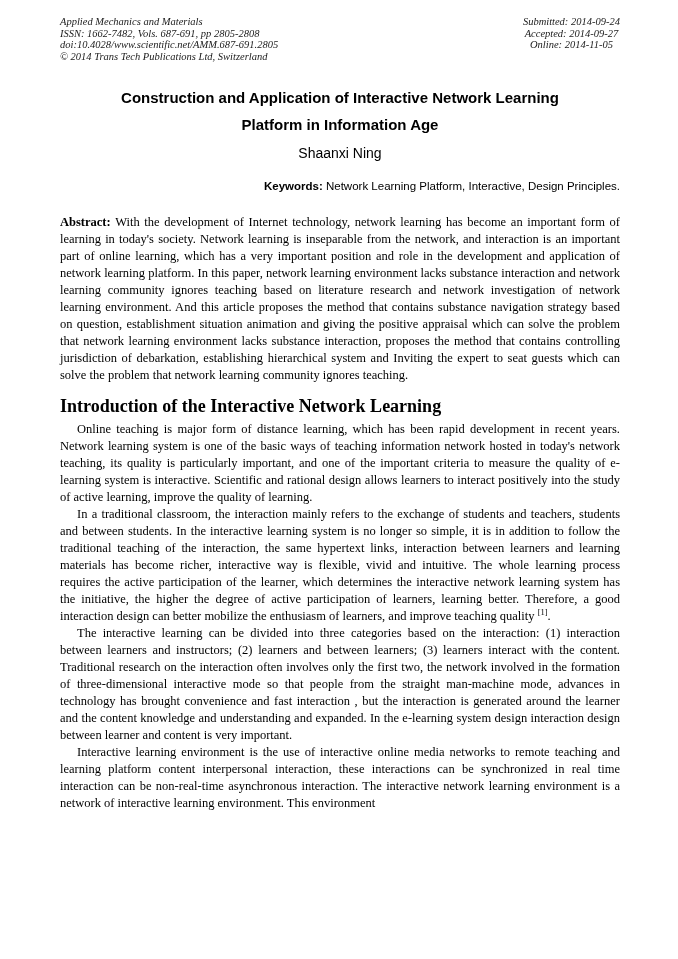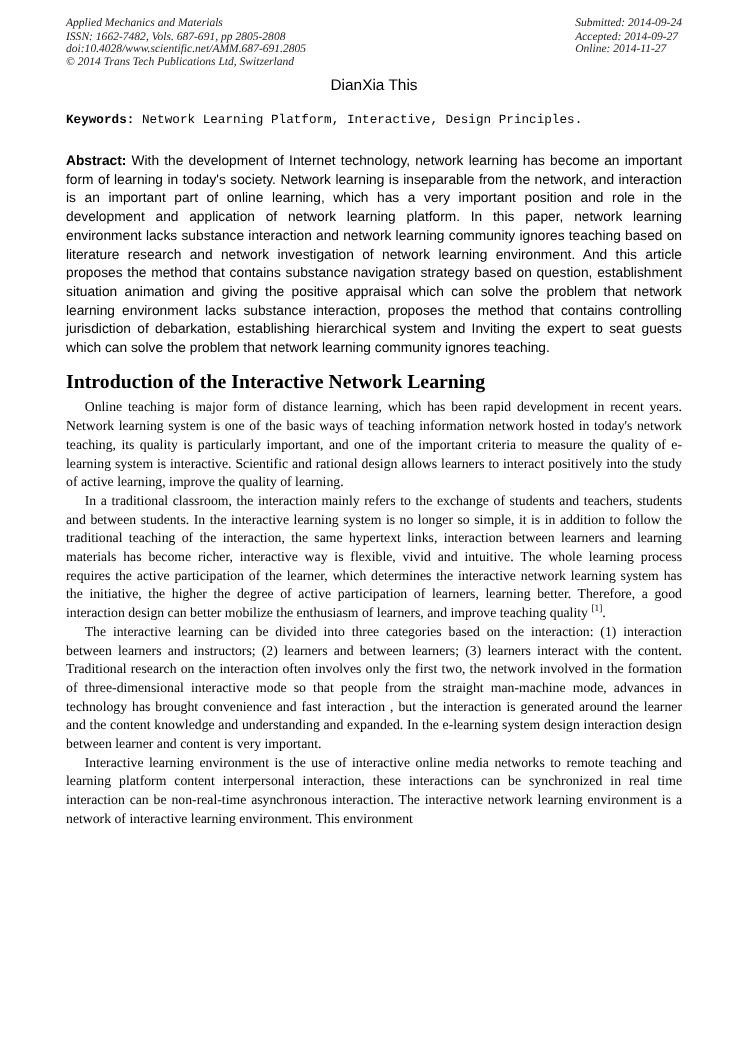--- a/index.html
+++ b/index.html
@@ -20,21 +20,21 @@
   
   .paper-header {
     display: flex;
     justify-content: space-between;
     font-family: "Liberation Serif", serif;
     font-style: italic;
     font-size: 10.5px;
     line-height: 11.5px;
     color: #1a1a1a;
   }
-  .paper-header .hdr-right { text-align: left; }
+  .paper-header .hdr-right { text-align: center; }
   
   .title {
     margin: 22px 0 0 0;
     text-align: center;
     font-family: "Liberation Sans", sans-serif;
     font-weight: bold;
     font-size: 15px;
     line-height: 27px;
     color: #000000;
   }
@@ -55,29 +55,30 @@
   .email {
     margin-top: 5px;
     text-align: center;
     font-family: "Liberation Sans", sans-serif;
     font-size: 11.5px;
     line-height: 16px;
   }
   
   .keywords {
     margin: 15px 0 0 0;
-    font-family: Liberation Mono, monospace;
+    font-family: Liberation Sans, sans-serif;
     font-size: 11.5px;
     line-height: 16px;
+    text-align: right;
   }
   .keywords b { font-weight: bold; }
   
   .abstract {
     margin: 20px 0 0 0;
-    font-family: Liberation Sans, sans-serif;
+    font-family: Liberation Serif, serif;
     font-size: 12.5px;
     line-height: 17px;
     text-align: justify;
   }
   .abstract b { font-weight: bold; }
   .section-heading {
     margin: 14px 0 6px 0;
     font-family: "Liberation Serif", serif;
     font-weight: bold;
     font-size: 18px;
@@ -105,26 +106,30 @@
   <div class="paper-header">
     <div class="hdr-left">
       <div>Applied Mechanics and Materials</div>
       <div>ISSN: 1662-7482, Vols. 687-691, pp 2805-2808</div>
       <div>doi:10.4028/www.scientific.net/AMM.687-691.2805</div>
       <div>© 2014 Trans Tech Publications Ltd, Switzerland</div>
     </div>
     <div class="hdr-right">
       <div>Submitted: 2014-09-24</div>
       <div>Accepted: 2014-09-27</div>
-      <div>Online: 2014-11-27</div>
+      <div>Online: 2014-11-05</div>
     </div>
   </div>
 
+  <h1 class="title">
+    <span>Construction and Application of Interactive Network Learning</span><br>
+    <span>Platform in Information Age</span>
+  </h1>
 
-  <div class="author">DianXia This</div>
+  <div class="author">Shaanxi Ning</div>
 
   <p class="keywords"><b>Keywords:</b><span> Network Learning Platform, Interactive, Design Principles.</span></p>
 
   <p class="abstract"><b>Abstract:</b><span> With the development of Internet technology, network learning has become an important form of learning in today's society. Network learning is inseparable from the network, and interaction is an important part of online learning, which has a very important position and role in the development and application of network learning platform. In this paper, network learning environment lacks substance interaction and network learning community ignores teaching based on literature research and network investigation of network learning environment. And this article proposes the method that contains substance navigation strategy based on question, establishment situation animation and giving the positive appraisal which can solve the problem that network learning environment lacks substance interaction, proposes the method that contains controlling jurisdiction of debarkation, establishing hierarchical system and Inviting the expert to seat guests which can solve the problem that network learning community ignores teaching.</span></p>
 
   <h2 class="section-heading">Introduction of the Interactive Network Learning</h2>
 
   <p class="body-par">Online teaching is major form of distance learning, which has been rapid development in recent years. Network learning system is one of the basic ways of teaching information network hosted in today's network teaching, its quality is particularly important, and one of the important criteria to measure the quality of e-learning system is interactive. Scientific and rational design allows learners to interact positively into the study of active learning, improve the quality of learning.</p>
 
   <p class="body-par"><span>In a traditional classroom, the interaction mainly refers to the exchange of students and teachers, students and between students. In the interactive learning system is no longer so simple, it is in addition to follow the traditional teaching of the interaction, the same hypertext links, interaction between learners and learning materials has become richer, interactive way is flexible, vivid and intuitive. The whole learning process requires the active participation of the learner, which determines the interactive network learning system has the initiative, the higher the degree of active participation of learners, learning better. Therefore, a good interaction design can better mobilize the enthusiasm of learners, and improve teaching quality </span><sup>[1]</sup><span>.</span></p>

